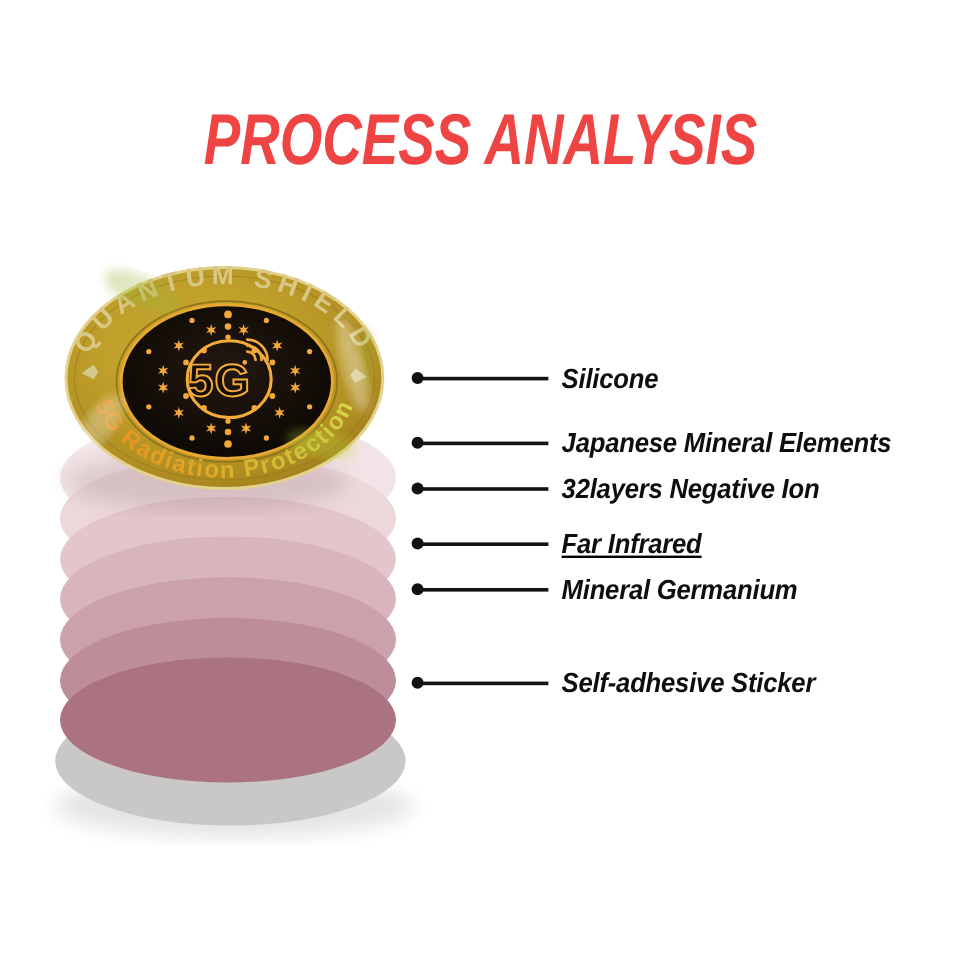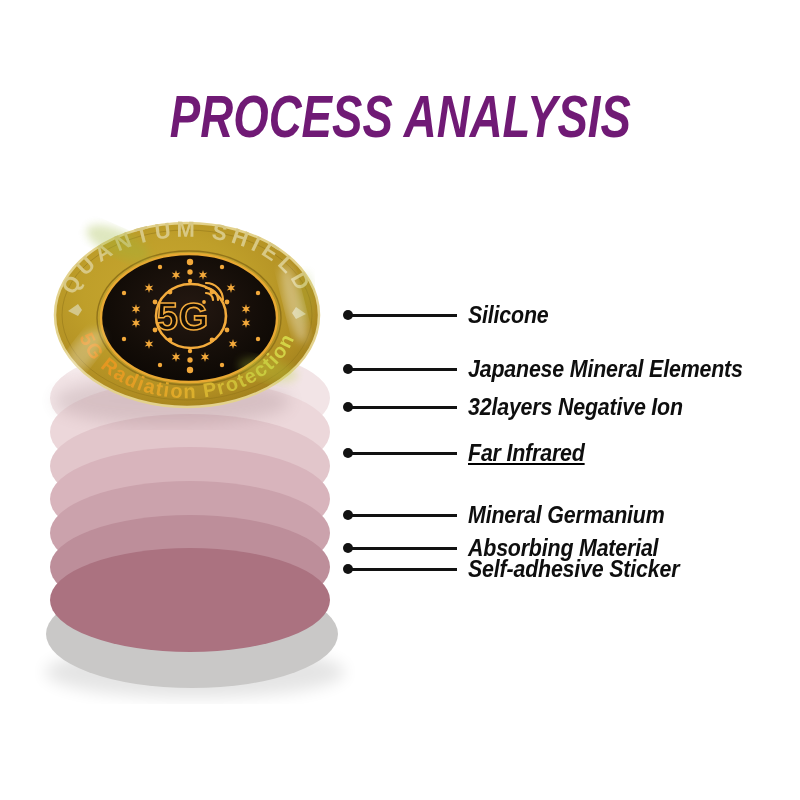--- a/index.html
+++ b/index.html
@@ -1,19 +1,19 @@
 <!DOCTYPE html>
 <html><head>
 <meta charset="utf-8">
 <style>
   html,body{margin:0;padding:0;background:#fff;}
   .stage{position:relative;width:800px;height:800px;background:#ffffff;overflow:hidden;
          font-family:"Liberation Sans",sans-serif;}
   .title{position:absolute;top:84px;left:0;width:800px;text-align:center;
-         font-size:60px;line-height:1.1;font-weight:bold;font-style:italic;color:#701a75;}
+         font-size:60px;line-height:1.1;font-weight:bold;font-style:italic;color:#ef4444;}
   .title-inner{display:inline-block;transform:scaleX(.76);transform-origin:center;white-space:nowrap;letter-spacing:0;}
   .art{position:absolute;left:0;top:0;width:800px;height:800px;}
   .callouts{position:absolute;left:0;top:0;width:800px;height:800px;pointer-events:none;}
   .callout{position:absolute;left:343px;height:26px;display:flex;align-items:center;}
   .c-dot{flex:none;width:10px;height:10px;border-radius:50%;background:#121212;}
   .c-line{flex:none;width:105px;height:3px;background:#121212;margin-left:-1px;}
   .c-label{margin-left:11px;font-size:23px;font-weight:bold;font-style:italic;color:#0e0e0e;
            white-space:nowrap;transform:scaleX(.93);transform-origin:left center;letter-spacing:-.2px;}
 </style>
 </head>
@@ -165,31 +165,26 @@
       <span class="c-line"></span>
       <span class="c-label">32layers Negative Ion</span>
     </div>
 
     <div class="callout" style="top: 440px; text-decoration: underline;">
       <span class="c-dot"></span>
       <span class="c-line"></span>
       <span class="c-label">Far Infrared</span>
     </div>
 
-    <div class="callout" style="top: 502px; justify-content: flex-end;">
+    <div class="callout" style="top: 478px; justify-content: flex-end;">
       <span class="c-dot"></span>
       <span class="c-line"></span>
       <span class="c-label">Mineral Germanium</span>
     </div>
 
-    <div class="callout" style="top: 535px;">
-      <span class="c-dot"></span>
-      <span class="c-line"></span>
-      <span class="c-label">Absorbing Material</span>
-    </div>
 
     <div class="callout" style="top: 556px;">
       <span class="c-dot"></span>
       <span class="c-line"></span>
       <span class="c-label">Self-adhesive Sticker</span>
     </div>
   </div>
 
 </div>
 

